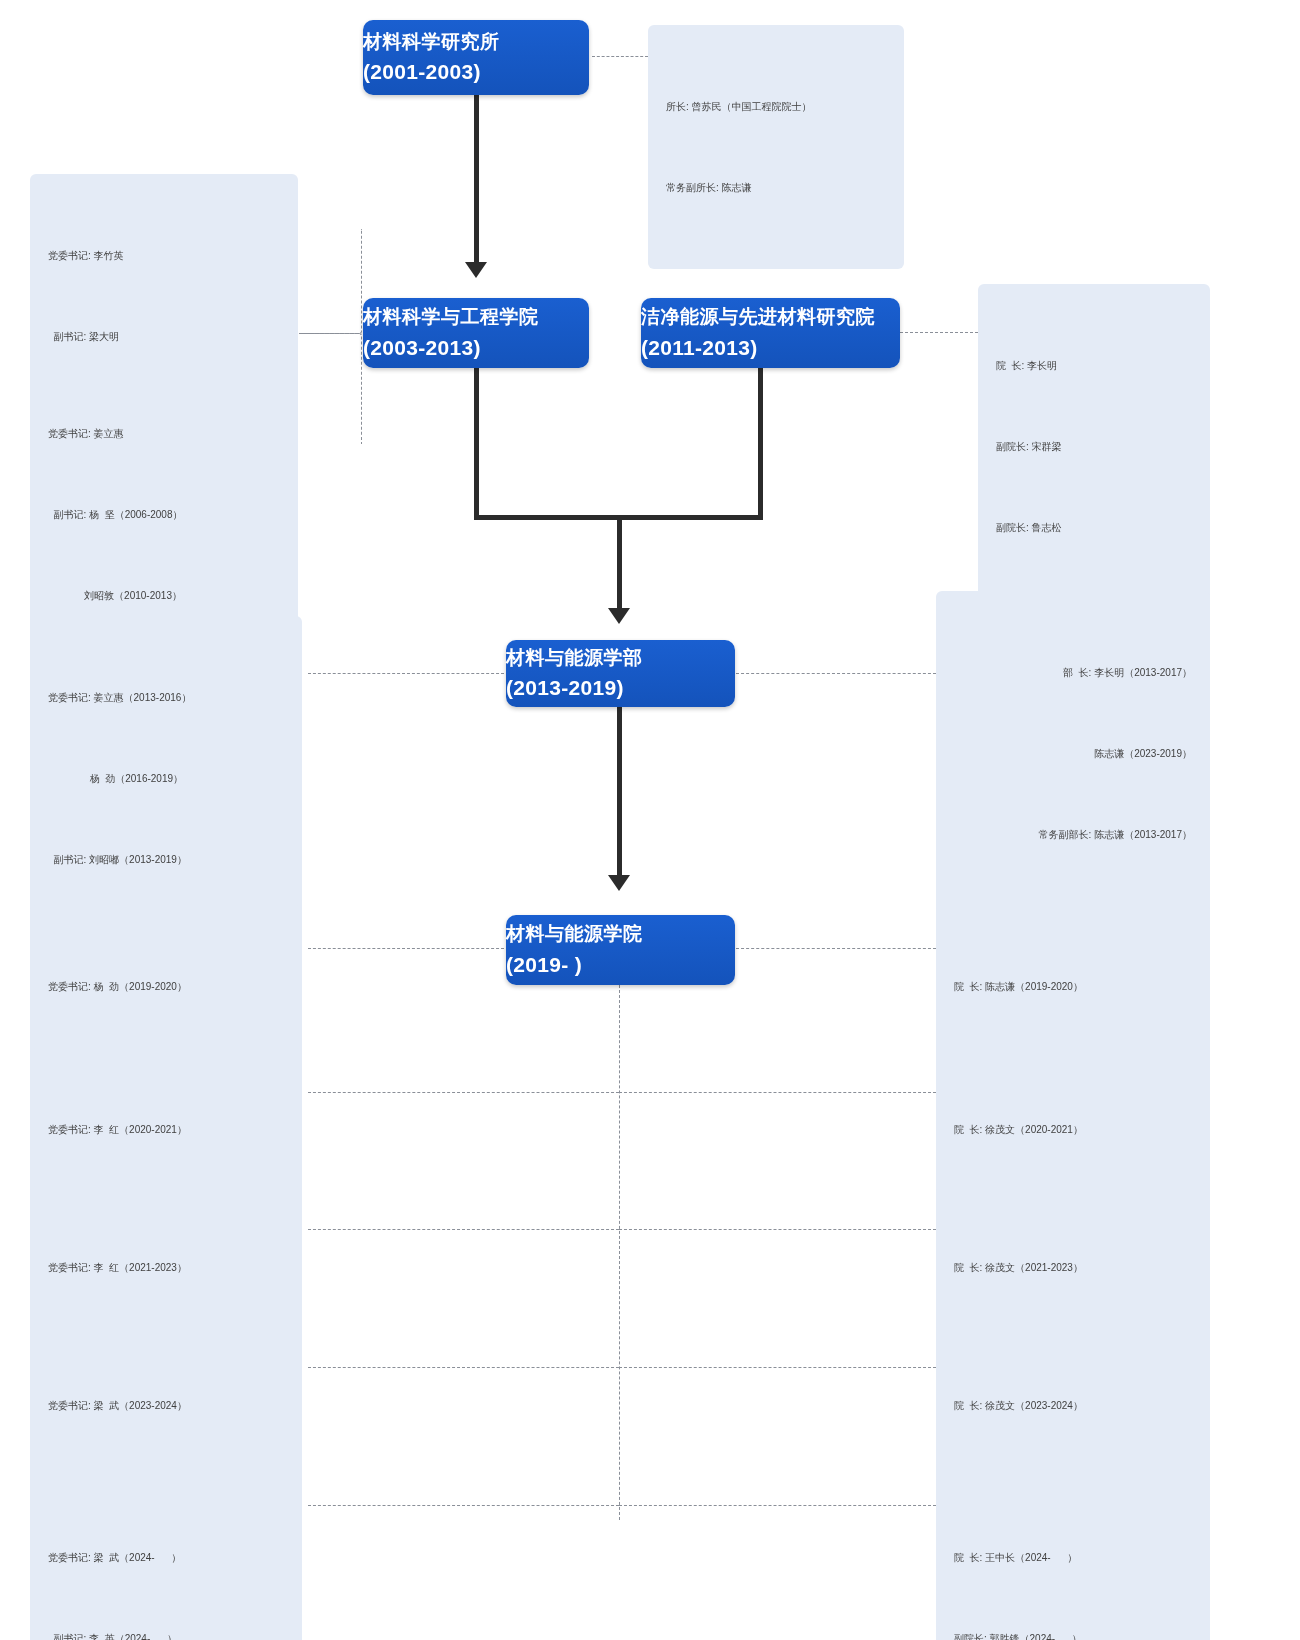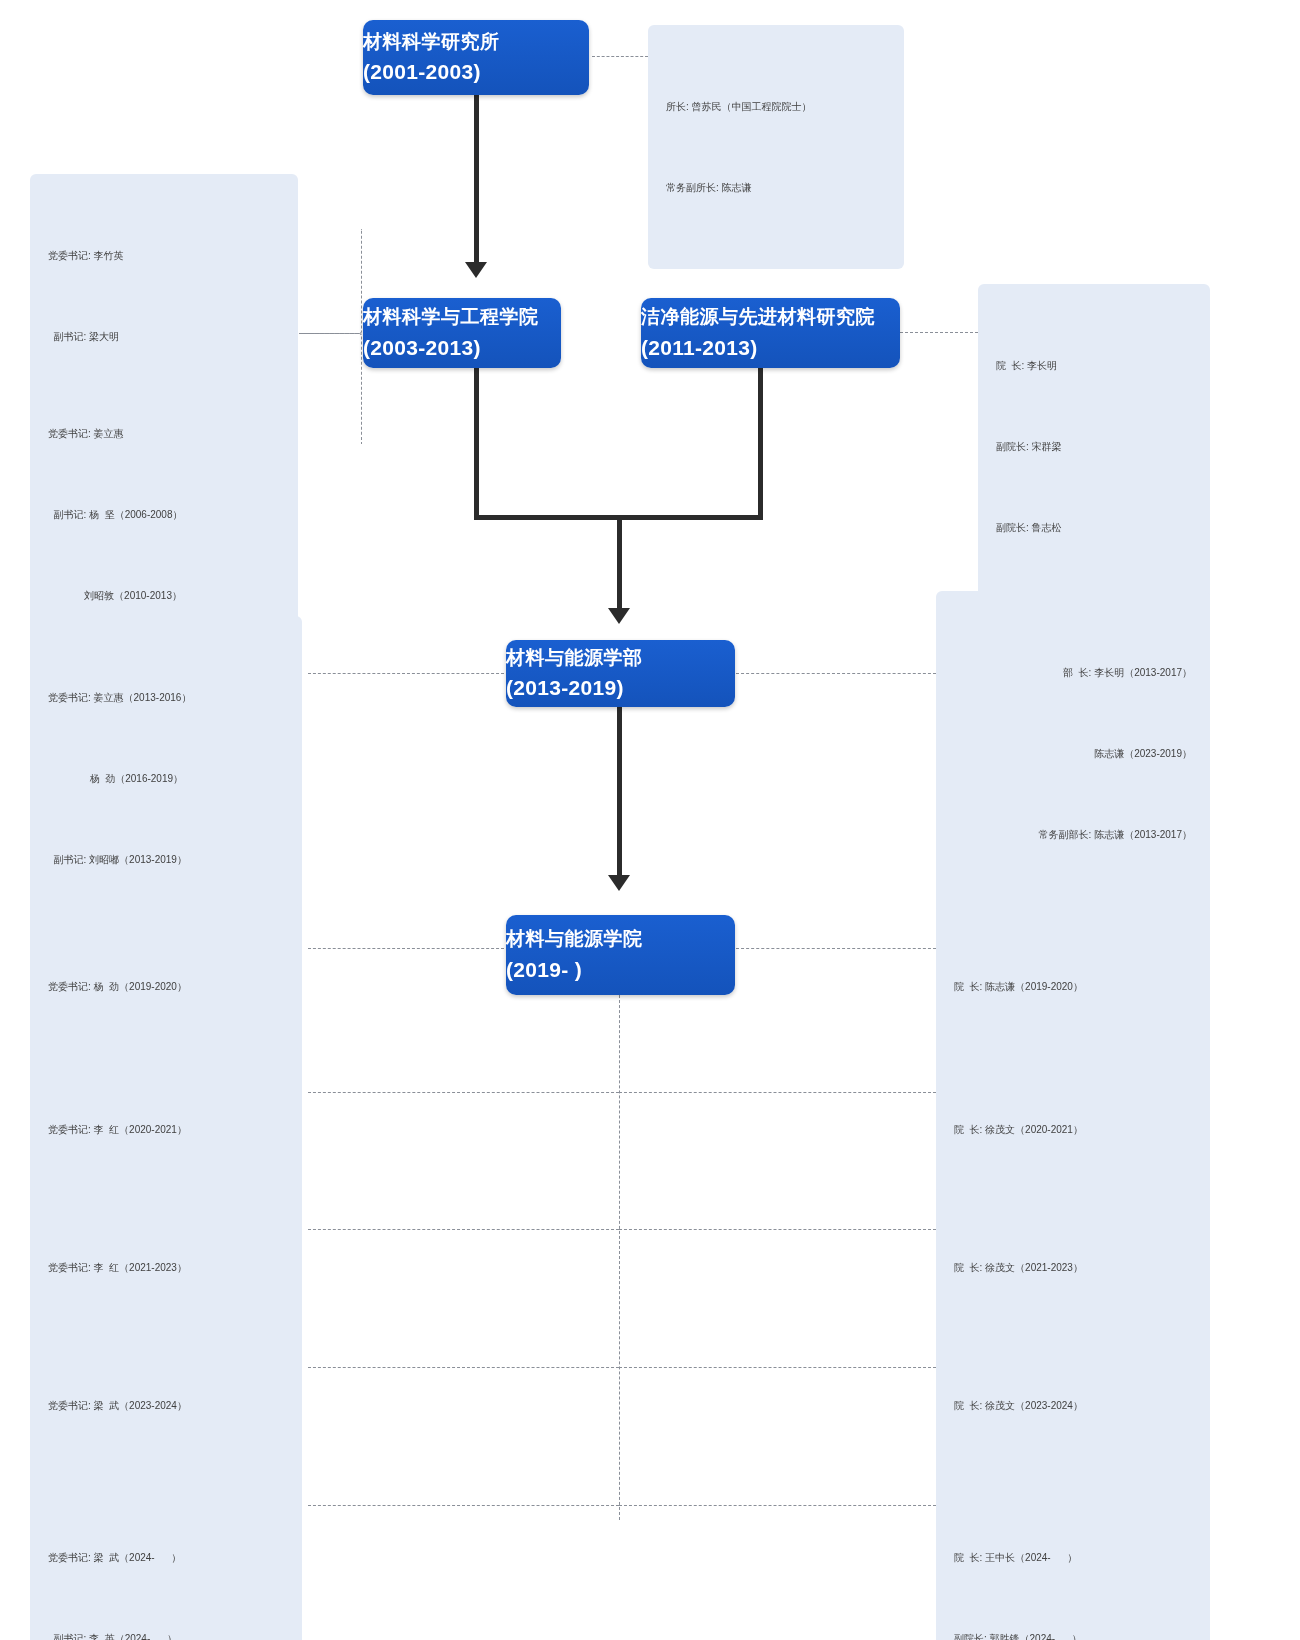--- a/index.html
+++ b/index.html
@@ -131,36 +131,36 @@
   <div class="dash-h" style="left:619px;top:1367px;width:317px;"></div>
 
   <div class="dash-h" style="left:308px;top:1505px;width:311px;"></div>
   <div class="dash-h" style="left:619px;top:1505px;width:317px;"></div>
 
   <div class="node" style="left:363px;top:20px;width:226px;height:75px;">
     <div class="n-title">材料科学研究所</div>
     <div class="n-years">(2001-2003)</div>
   </div>
 
-  <div class="node" style="left:363px;top:298px;width:198px;height:70px;">
+  <div class="node" style="left:363px;top:298px;width:226px;height:70px;">
     <div class="n-title">材料科学与工程学院</div>
     <div class="n-years">(2003-2013)</div>
   </div>
 
   <div class="node" style="left:641px;top:298px;width:259px;height:70px;">
     <div class="n-title">洁净能源与先进材料研究院</div>
     <div class="n-years">(2011-2013)</div>
   </div>
 
   <div class="node" style="left:506px;top:640px;width:229px;height:67px;">
     <div class="n-title">材料与能源学部</div>
     <div class="n-years">(2013-2019)</div>
   </div>
 
-  <div class="node" style="left:506px;top:915px;width:229px;height:80px;">
+  <div class="node" style="left:506px;top:915px;width:229px;height:70px;">
     <div class="n-title">材料与能源学院</div>
     <div class="n-years">(2019-      )</div>
   </div>
 
   <div class="info right" style="left:648px;top:25px;width:256px;">
     <div class="line">所长: 曾苏民（中国工程院院士）</div>
     <div class="line">常务副所长: 陈志谦</div>
   </div>
 
   <div class="info" style="left:30px;top:174px;width:268px;">

